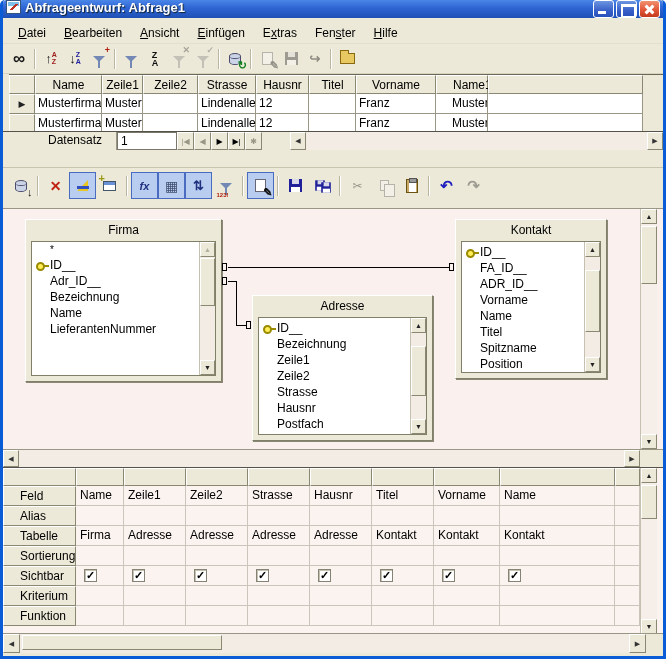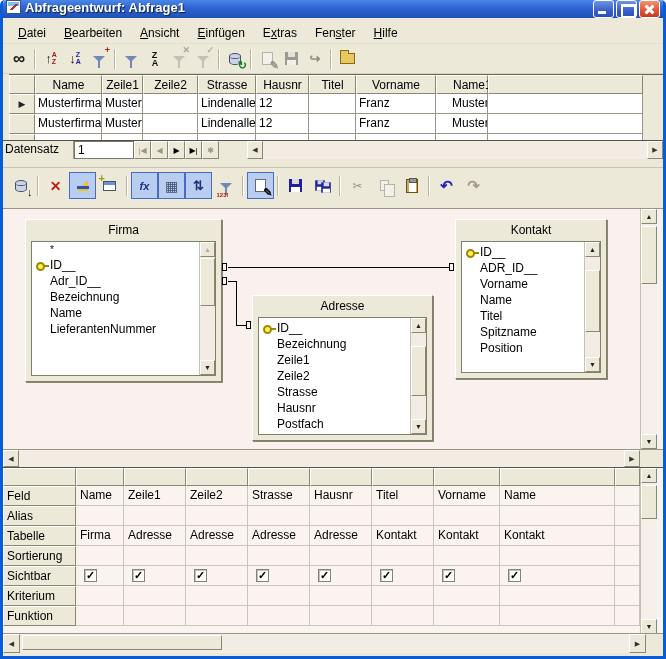--- a/index.html
+++ b/index.html
@@ -88,22 +88,22 @@
             display:flex; align-items:center; justify-content:center; font-size:9px; color:#222; flex:0 0 auto; }
   .ds-h { background:#ECE9D8; border:1px solid #fff; border-right-color:#8A8772; border-bottom-color:#8A8772;
           text-align:center; line-height:18px; flex:0 0 auto; border-top-color:#fff; }
   .ds-head { border-top:1px solid #6B6858; }
   .ds-c { background:#fff; border-right:1px solid #9A9686; border-bottom:1px solid #9A9686;
           padding:0 3px; line-height:19px; white-space:nowrap; overflow:hidden; flex:0 0 auto; }
   .w0{width:67px;} .w1{width:41px;} .w2{width:55px;} .w3{width:58px;} .w4{width:53px;}
   .w5{width:47px;} .w6{width:80px;} .w7{width:52px;padding-left:16px;} .wf{width:155px;}
 
   
-  .navbar { position:absolute; left:0; top:140px; width:660px; height:19px; display:flex; align-items:stretch;
-            background:#ECE9D8; border-top:1px solid #55524A; font-size:12px; }
+  .navbar { position:absolute; left:0; top:131px; width:660px; height:19px; display:flex; align-items:stretch;
+            background:#ECE9D8; border-top:1px solid #55524A; font-size:12px;padding-left:43px; }
   .nav-label { width:71px; padding:1px 2px; background:#ECE9D8; border-right:1px solid #9A9686; }
   .nav-current { width:60px; background:#fff; border:1px solid #7A776A; padding:1px 3px; }
   .nav-von { width:164px; background:#fff; border-right:1px solid #9A9686; display:flex; padding:1px 6px; }
   .nav-von .of { flex:0 0 auto; } .nav-von .cnt { flex:1; text-align:center; }
   .nav-btn { width:17px; background:#ECE9D8; border:1px solid #fff; border-right-color:#8A8772; border-bottom-color:#8A8772;
              display:flex; align-items:center; justify-content:center; font-size:8px; flex:0 0 auto; }
   .nav-btn.dim { color:#9A9686; }
   .nav-hscroll { flex:1; margin-left:28px; display:flex; background:#F3ECE4; }
   .sb-arrow { width:16px; background:#ECE9D8; border:1px solid #fff; border-right-color:#8A8772; border-bottom-color:#8A8772;
               display:flex; align-items:center; justify-content:center; font-size:7px; color:#333; flex:0 0 auto; }
@@ -139,21 +139,21 @@
   .design-hscroll { position:absolute; left:0; top:449px; width:660px; height:18px; background:#ECE9D8;
                     border-top:1px solid #9A9686; display:flex; }
   .design-hscroll .sb-track { background:#F3ECE4; }
   .hs-corner { width:23px; background:#ECE9D8; flex:0 0 auto; }
 
   
   .qbe { position:absolute; left:0; top:467px; width:660px; height:166px; background:#FBF3F0; border-top:1px solid #55524A; }
   .qbe-row { display:flex; height:20px; }
   .qbe-row.hdr { height:18px; }
   .qbe-label { width:73px; background:#ECE9D8; border:1px solid #fff; border-right-color:#8A8772; border-bottom-color:#8A8772;
-               padding:0 3px; line-height:18px; flex:0 0 auto; }
+               padding:0 16px; line-height:18px; flex:0 0 auto; }
   .qbe-hcell { background:#ECE9D8; border:1px solid #fff; border-right-color:#8A8772; border-bottom-color:#8A8772; flex:0 0 auto; }
   .qbe-c { background:#FBF3F0; border-right:1px solid #C9C5BA; border-bottom:1px solid #C9C5BA;
            padding:0 4px; line-height:19px; white-space:nowrap; overflow:hidden; flex:0 0 auto; }
   .q0{width:48px;} .q1{width:62px;} .q2{width:62px;} .q3{width:62px;} .q4{width:62px;}
   .q5{width:62px;} .q6{width:66px;} .q7{width:115px;} .qf{width:25px;}
   .cb { width:13px; height:13px; margin:3px 0 0 4px; background:#fff; border:1px solid #858375;
         box-shadow:inset 1px 1px 0 #C5C2B2; font-size:11px; line-height:11px; text-align:center; font-weight:bold; }
   .qbe-vscroll { position:absolute; left:637px; top:0; width:17px; height:166px; background:#F6EEE8; border-left:1px solid #C5C0B0; }
 
   
@@ -488,20 +488,21 @@
               </div>
         </div>
       </div>
     </div>
 
     <div class="twin" style="left:452px;top:10px;width:152px;height:160px;">
       <div class="twin-title">Kontakt</div>
       <div class="twin-body">
         <div class="twin-fields">
           <div class="tf"><span class="key-icon"></span><span>ID__</span></div>
+          <div class="tf"><span>FA_ID__</span></div>
           <div class="tf"><span>ADR_ID__</span></div>
           <div class="tf"><span>Vorname</span></div>
           <div class="tf"><span>Name</span></div>
           <div class="tf"><span>Titel</span></div>
           <div class="tf"><span>Spitzname</span></div>
           <div class="tf"><span>Position</span></div>
         </div>
         <div class="twin-scroll">
           <div class="sbv-btn top">
                 <span>▲</span>

